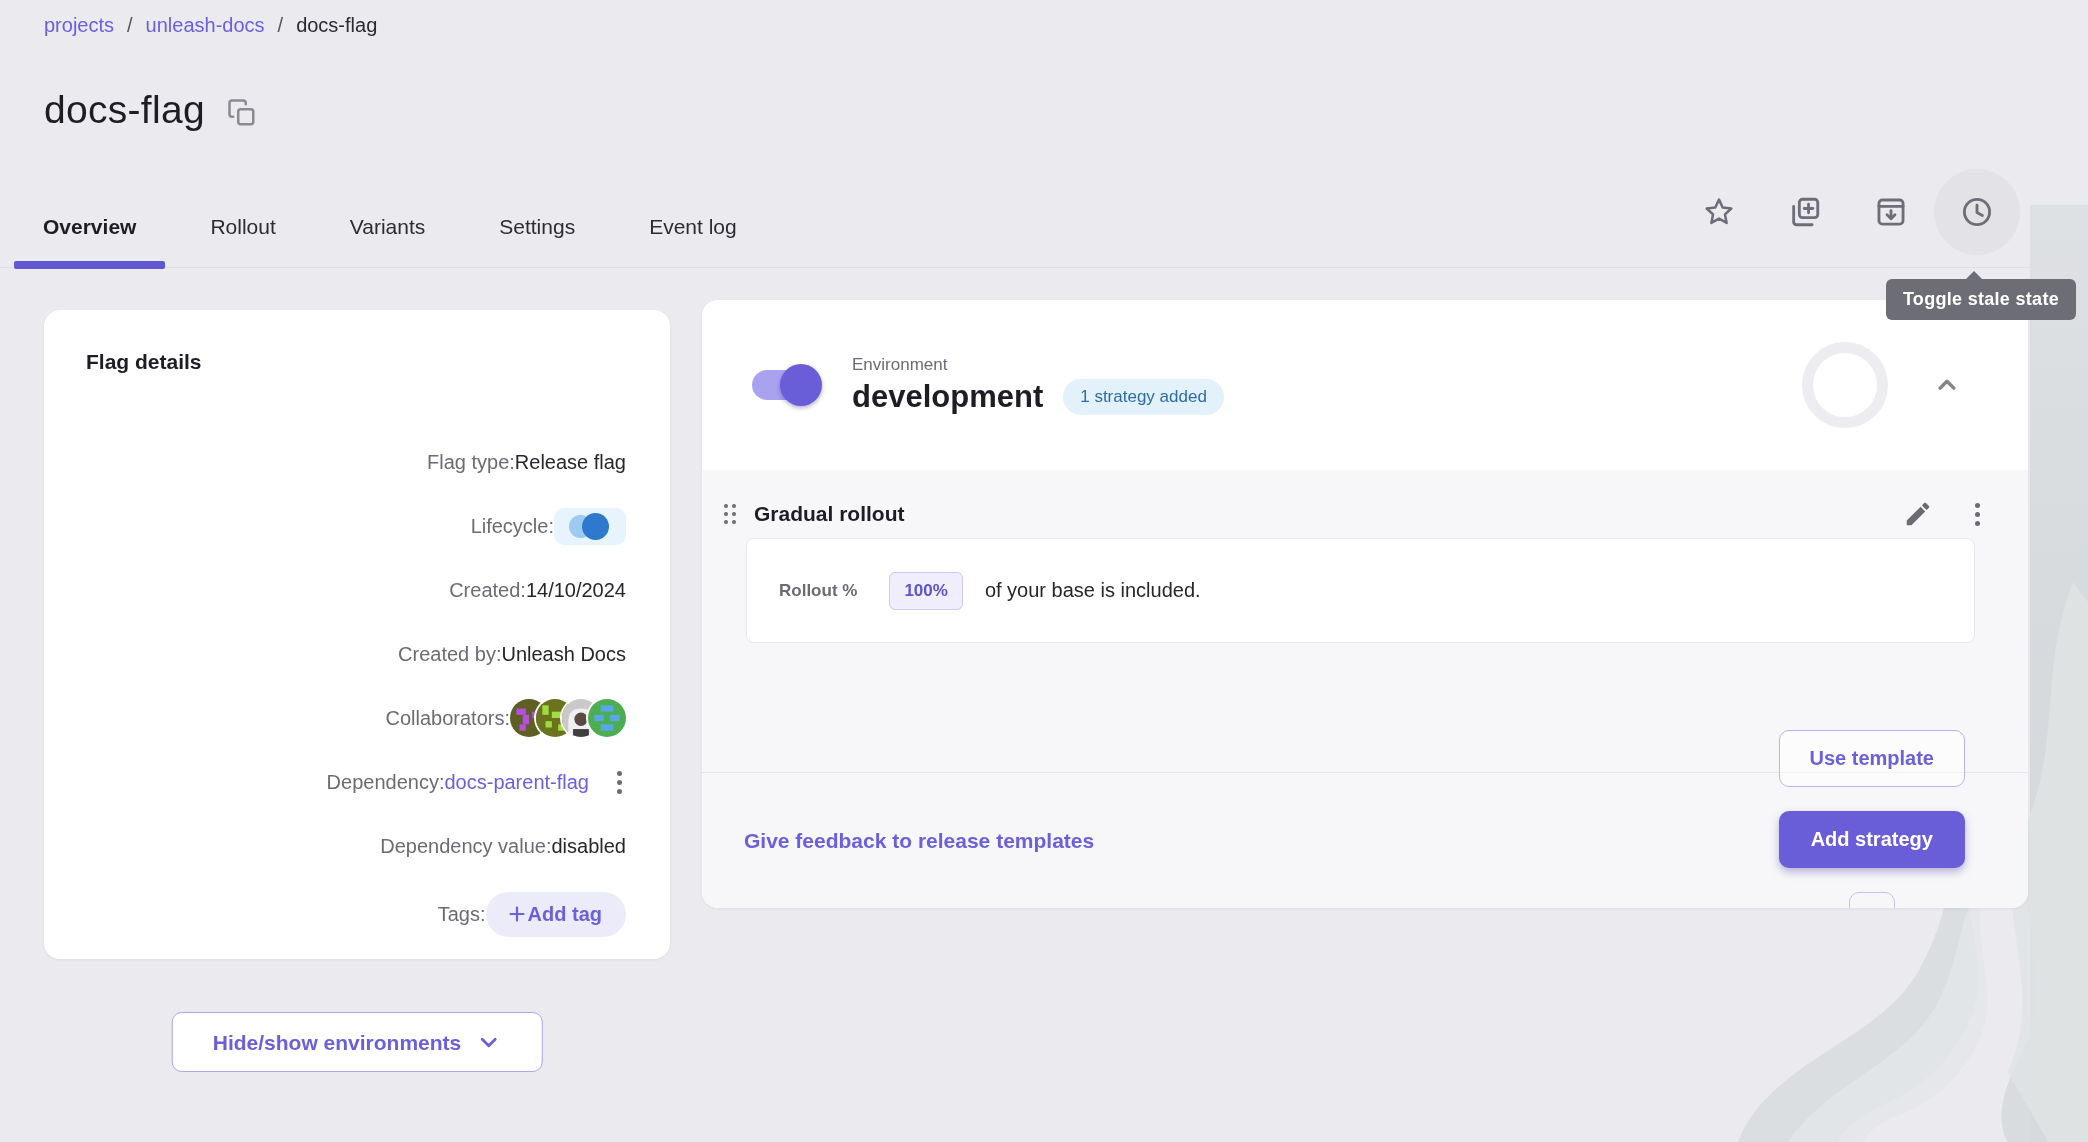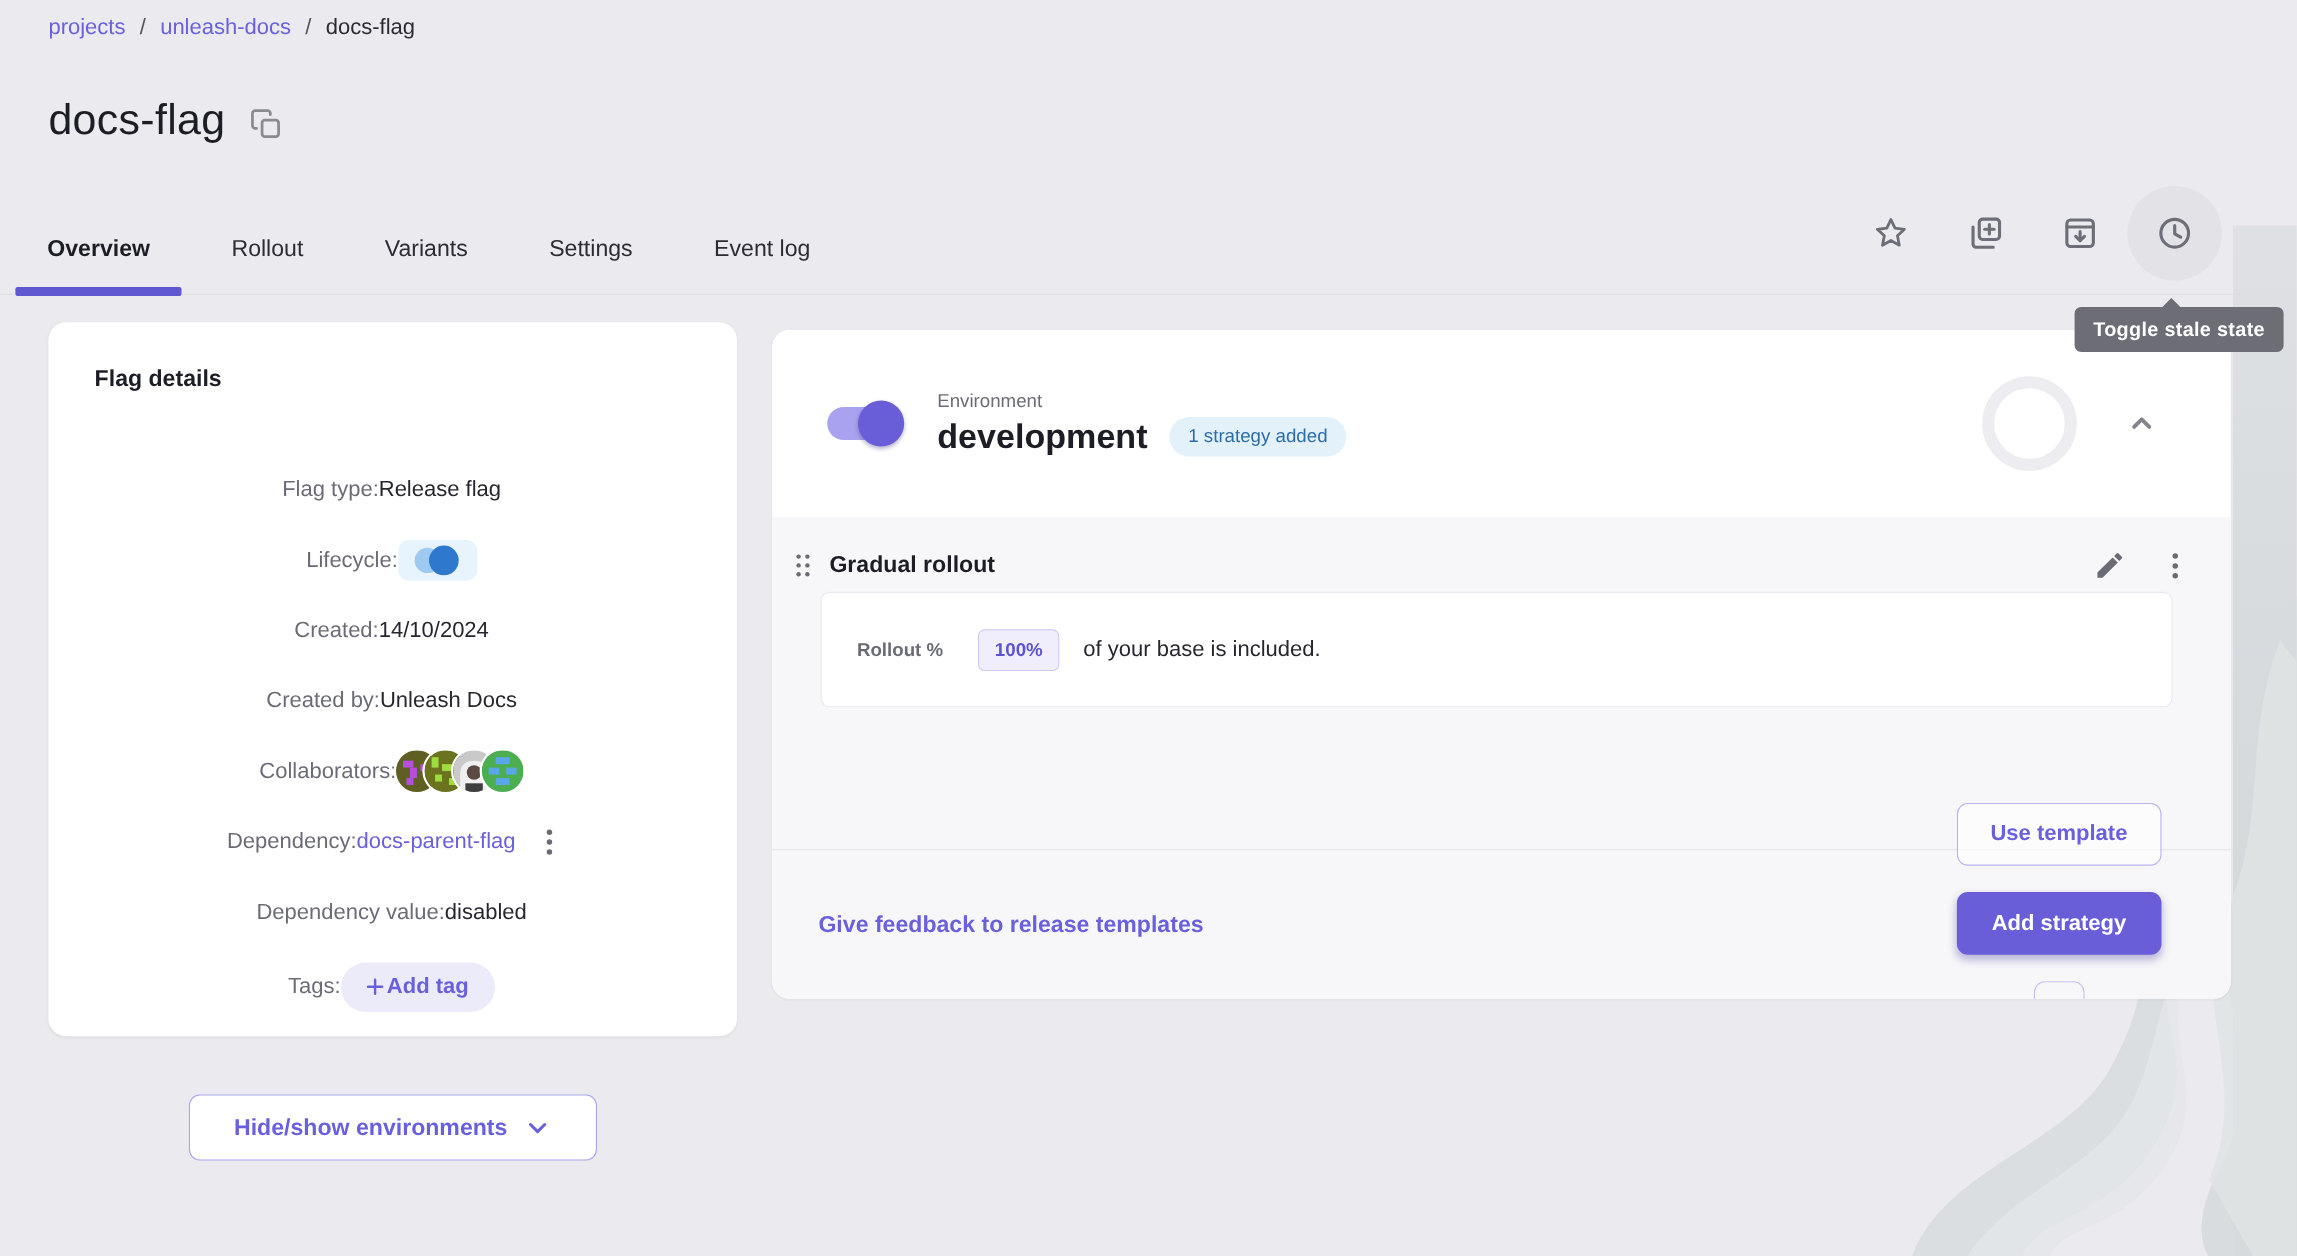--- a/index.html
+++ b/index.html
@@ -48,23 +48,23 @@
   .tool-btn.hovered{background:#e3e2e7;}
 
   
   .tooltip{position:absolute;top:279px;right:12px;background:var(--tooltip-bg,#6d6d76);color:#fff;
     font-size:18px;font-weight:bold;padding:10px 17px;border-radius:6px;z-index:9;letter-spacing:.3px;}
   .tooltip::before{content:"";position:absolute;top:-8px;right:92px;width:0;height:0;
     border-left:10px solid transparent;border-right:10px solid transparent;border-bottom:10px solid var(--tooltip-bg,#6d6d76);}
 
   
   .card{position:absolute;background:var(--card-bg,#fff);border-radius:16px;box-shadow:0 1px 3px rgba(30,30,60,.06);z-index:2;}
-  .flag-card{left:44px;top:293px;width:626px;height:649px;padding:40px 44px 0 42px;}
+  .flag-card{left:44px;top:310px;width:626px;height:649px;padding:40px 44px 0 42px;}
   .flag-card h2{font-size:21px;font-weight:bold;margin-bottom:56px;}
-  .detail-row{display:flex;align-items:center;justify-content:center;height:64px;font-size:20px;}
+  .detail-row{display:flex;align-items:center;justify-content:flex-end;height:64px;font-size:20px;}
   .detail-row .lbl{color:var(--text-gray,#6b6b75);}
   .detail-row .val{color:#26262e;}
   .detail-row .val-link{color:var(--link,#6a60dc);text-decoration:none;cursor:pointer;}
   .row-tags{height:72px;}
 
   .lifecycle-badge{width:72px;height:37px;background:var(--lifecycle-bg,#e7f3fd);border-radius:10px;position:relative;}
   .lifecycle-badge .c1{position:absolute;left:15px;top:7px;width:23px;height:23px;border-radius:50%;background:var(--lifecycle-light,#9dc9f3);}
   .lifecycle-badge .c2{position:absolute;left:28px;top:5px;width:27px;height:27px;border-radius:50%;background:var(--lifecycle-dark,#2e79cd);}
 
   .avatars{display:flex;}

